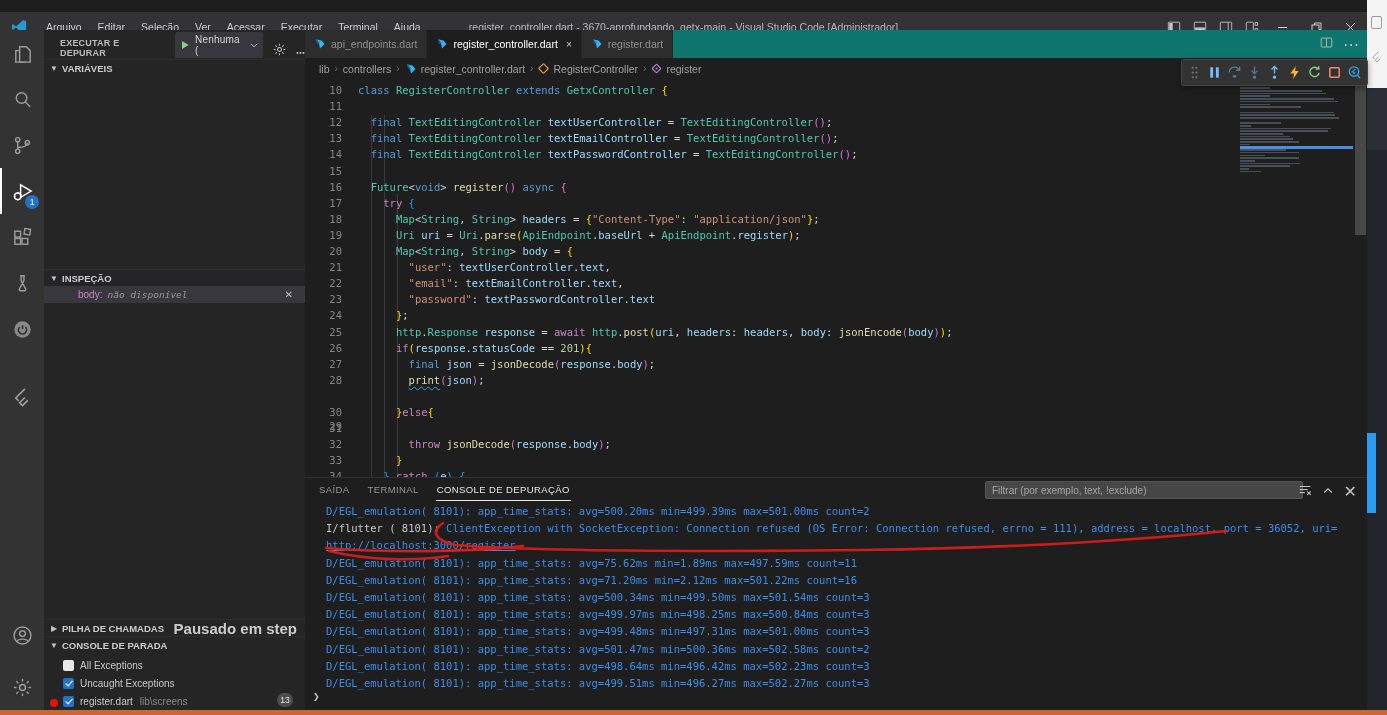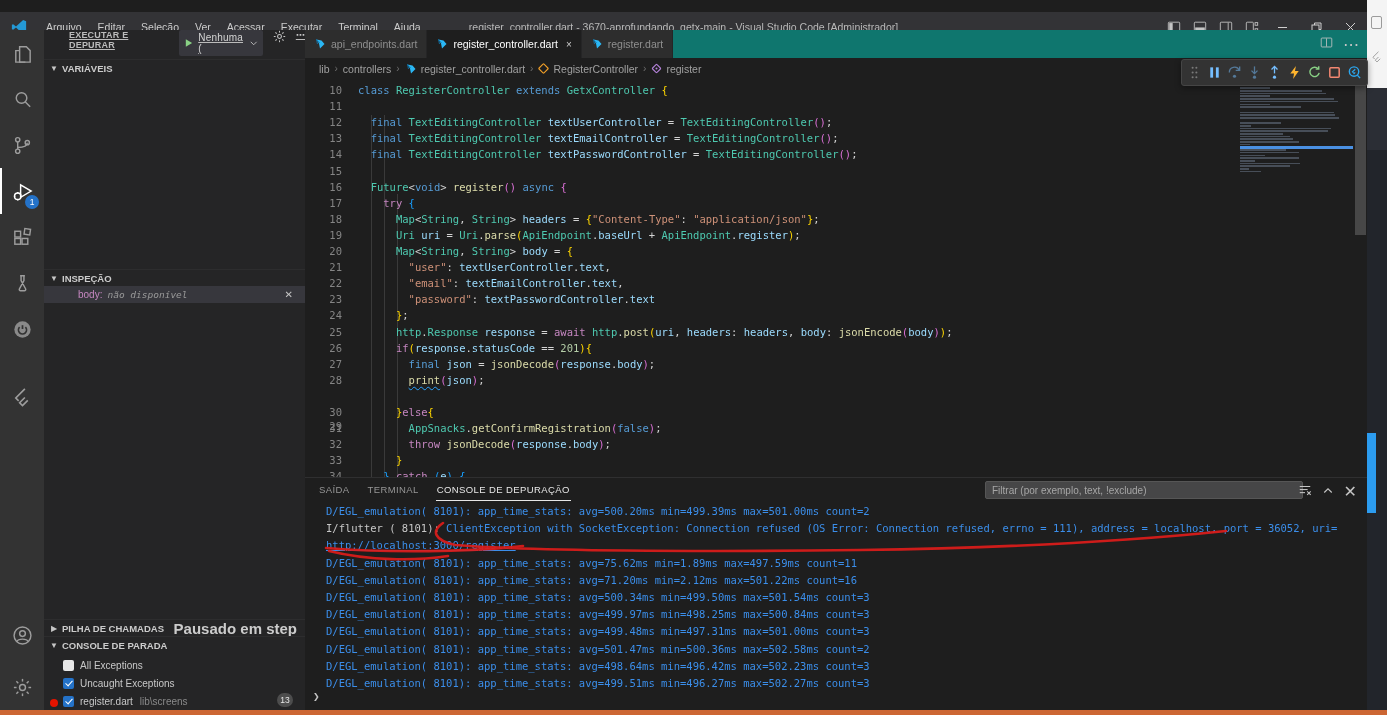--- a/index.html
+++ b/index.html
@@ -24,22 +24,22 @@
     display:flex; flex-direction:column; align-items:center; }
   .act-item { position:relative; width:44px; height:46px; display:flex; align-items:center; justify-content:center; color:#9d9d9d; }
   .act-item.active { color:#ffffff; border-left:2px solid #ffffff; }
   .act-item svg { width:23px; height:23px; }
   .act-badge { position:absolute; right:5px; bottom:5px; min-width:14px; height:14px; border-radius:8px;
     background:#2472c8; color:#fff; font-size:8.5px; display:flex; align-items:center; justify-content:center; }
   .act-bottom { margin-top:auto; margin-bottom:6px; }
 
   
   .sidebar { position:absolute; left:44px; top:30px; width:261px; height:680px; background:#252526; color:#cccccc; }
-  .sb-header { height:28px; display:flex; align-items:flex-start; padding-left:25px; font-size:9px; font-weight:bold;
-    color:#bbbbbb; letter-spacing:.2px; background:#252526;text-decoration:underline; }
+  .sb-header { height:28px; display:flex; align-items:flex-end; padding-left:16px; font-size:9px; font-weight:bold;
+    color:#bbbbbb; letter-spacing:.2px; background:#252526; }
   .sb-header .cfg { display:flex; align-items:center; margin-left:8px; background:#37373d; border-radius:2px; padding:2px 4px; color:#d4d4d4; font-weight:normal; font-size:10px; }
   .sb-header .gear, .sb-header .more { margin-left:10px; color:#c5c5c5; }
   .section-head { display:flex; align-items:center; height:17px; font-size:9.5px; font-weight:bold; color:#cccccc;
     padding-left:4px; border-top:1px solid #2d2d2e; position:absolute; width:261px; background:#252526; }
   .section-head .chev { width:12px; color:#c5c5c5; font-size:8px; margin-right:2px; text-align:center; }
   .watch-row { position:absolute; left:0; top:256px; width:261px; height:17px; background:#37373d;
     display:flex; align-items:center; padding-left:34px; font-size:10px; }
   .watch-name { color:#c586c0; }
   .watch-val { color:#9a9a9a; font-style:italic; margin-left:5px; font-family:"DejaVu Sans Mono",monospace; font-size:9.5px;}
   .watch-x { margin-left:auto; margin-right:12px; color:#c5c5c5; font-size:10px; }
@@ -447,21 +447,21 @@
         <div class="code-line mono" style="top: 180.1px; width: 930px;"><span class="gut">21</span><span class="src"><span class="tk-p">        </span><span class="tk-s">"user"</span><span class="tk-p">: </span><span class="tk-v">textUserController</span><span class="tk-p">.</span><span class="tk-v">text</span><span class="tk-p">,</span></span></div>
         <div class="code-line mono" style="top: 196.2px; width: 930px;"><span class="gut">22</span><span class="src"><span class="tk-p">        </span><span class="tk-s">"email"</span><span class="tk-p">: </span><span class="tk-v">textEmailController</span><span class="tk-p">.</span><span class="tk-v">text</span><span class="tk-p">,</span></span></div>
         <div class="code-line mono" style="top: 212.3px; width: 930px;"><span class="gut">23</span><span class="src"><span class="tk-p">        </span><span class="tk-s">"password"</span><span class="tk-p">: </span><span class="tk-v">textPasswordController</span><span class="tk-p">.</span><span class="tk-v">text</span></span></div>
         <div class="code-line mono" style="top: 228.4px; width: 930px;"><span class="gut">24</span><span class="src"><span class="tk-p">      </span><span class="tk-g">}</span><span class="tk-p">;</span></span></div>
         <div class="code-line mono" style="top: 244.5px; width: 930px;"><span class="gut">25</span><span class="src"><span class="tk-p">      </span><span class="tk-t">http</span><span class="tk-p">.</span><span class="tk-t">Response</span><span class="tk-p"> </span><span class="tk-v">response</span><span class="tk-p"> = </span><span class="tk-c">await</span><span class="tk-p"> </span><span class="tk-t">http</span><span class="tk-p">.</span><span class="tk-f">post</span><span class="tk-g">(</span><span class="tk-v">uri</span><span class="tk-p">, </span><span class="tk-v">headers</span><span class="tk-p">: </span><span class="tk-v">headers</span><span class="tk-p">, </span><span class="tk-v">body</span><span class="tk-p">: </span><span class="tk-f">jsonEncode</span><span class="tk-m">(</span><span class="tk-v">body</span><span class="tk-m">)</span><span class="tk-g">)</span><span class="tk-p">;</span></span></div>
         <div class="code-line mono" style="top: 260.6px; width: 930px;"><span class="gut">26</span><span class="src"><span class="tk-p">      </span><span class="tk-c">if</span><span class="tk-g">(</span><span class="tk-v">response</span><span class="tk-p">.</span><span class="tk-v">statusCode</span><span class="tk-p"> == </span><span class="tk-n">201</span><span class="tk-g">)</span><span class="tk-g">{</span></span></div>
         <div class="code-line mono" style="top: 276.7px; width: 930px;"><span class="gut">27</span><span class="src"><span class="tk-p">        </span><span class="tk-k">final</span><span class="tk-p"> </span><span class="tk-v">json</span><span class="tk-p"> = </span><span class="tk-f">jsonDecode</span><span class="tk-m">(</span><span class="tk-v">response</span><span class="tk-p">.</span><span class="tk-v">body</span><span class="tk-m">)</span><span class="tk-p">;</span></span></div>
         <div class="code-line mono" style="top: 292.8px; width: 930px;"><span class="gut">28</span><span class="src"><span class="tk-p">        </span><span class="tk-fw">print</span><span class="tk-m">(</span><span class="tk-v">json</span><span class="tk-m">)</span><span class="tk-p">;</span></span></div>
         <div class="code-line mono" style="top: 323px; width: 930px; margin-top: 16px;"><span class="gut">29</span></div>
         <div class="code-line mono" style="top: 325px; width: 930px;"><span class="gut">30</span><span class="src"><span class="tk-p">      </span><span class="tk-g">}</span><span class="tk-c">else</span><span class="tk-g">{</span></span></div>
-        <div class="code-line mono" style="top: 341.1px; width: 930px;"><span class="gut">31</span><span class="src"><span class="tk-p">        </span><span class="tk-t">AppSnacks</span><span class="tk-p">.</span><span class="tk-f">getConfirmRegistration</span><span class="tk-m">(</span><span class="tk-k">false</span><span class="tk-m">)</span><span class="tk-p">;</span></span></div>
+        <div class="code-line mono" style="top: 341.1px; width: 930px;"><span class="gut">31</span></div>
         <div class="code-line mono" style="top: 357.2px; width: 930px;"><span class="gut">32</span><span class="src"><span class="tk-p">        </span><span class="tk-c">throw</span><span class="tk-p"> </span><span class="tk-f">jsonDecode</span><span class="tk-m">(</span><span class="tk-v">response</span><span class="tk-p">.</span><span class="tk-v">body</span><span class="tk-m">)</span><span class="tk-p">;</span></span></div>
         <div class="code-line mono" style="top: 373.3px; width: 930px;"><span class="gut">33</span><span class="src"><span class="tk-p">      </span><span class="tk-g">}</span></span></div>
         <div class="code-line mono" style="top: 389.4px; width: 930px;"><span class="gut">34</span><span class="src"><span class="tk-p">    </span><span class="tk-b">}</span><span class="tk-p"> </span><span class="tk-c">catch</span><span class="tk-p"> </span><span class="tk-b">(</span><span class="tk-v">e</span><span class="tk-b">)</span><span class="tk-p"> </span><span class="tk-b">{</span></span></div>
       </div>
     <div class="minimap">
       <div id="mm-host">
           <div class="mm-row" style="width: 70px;"></div>
           <div class="mm-row" style="width: 74px;"></div>
           <div class="mm-row" style="width: 30px;"></div>
           <div class="mm-row" style="width: 82px;"></div>

